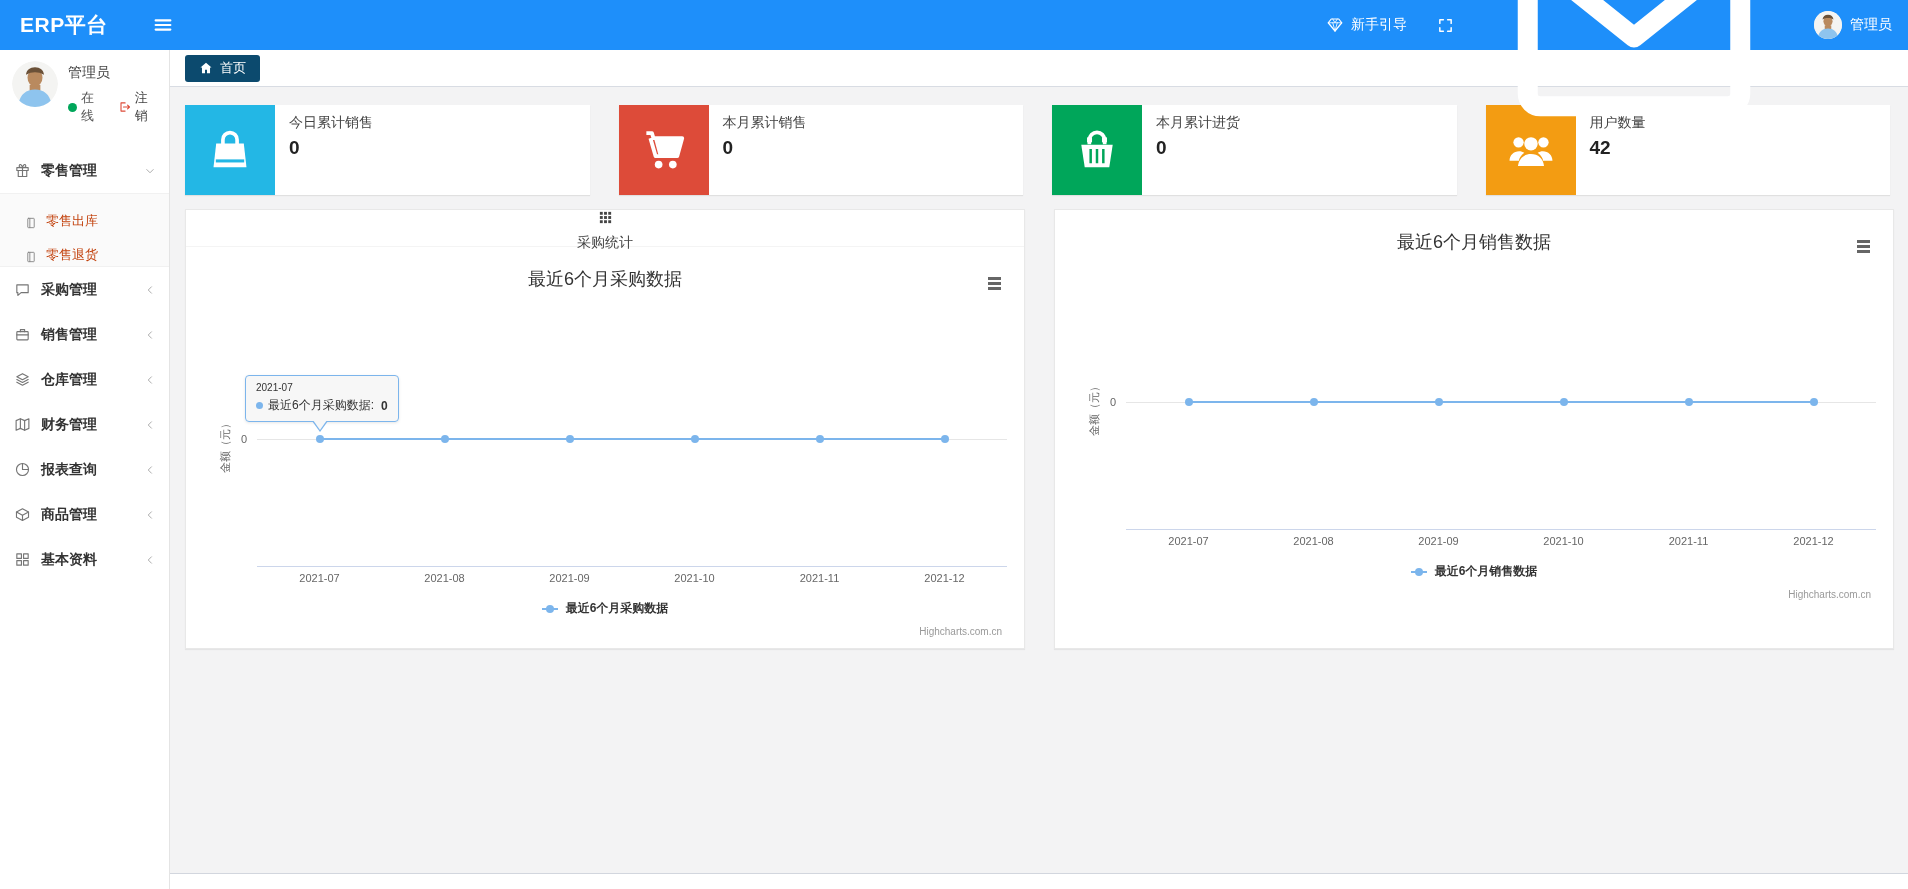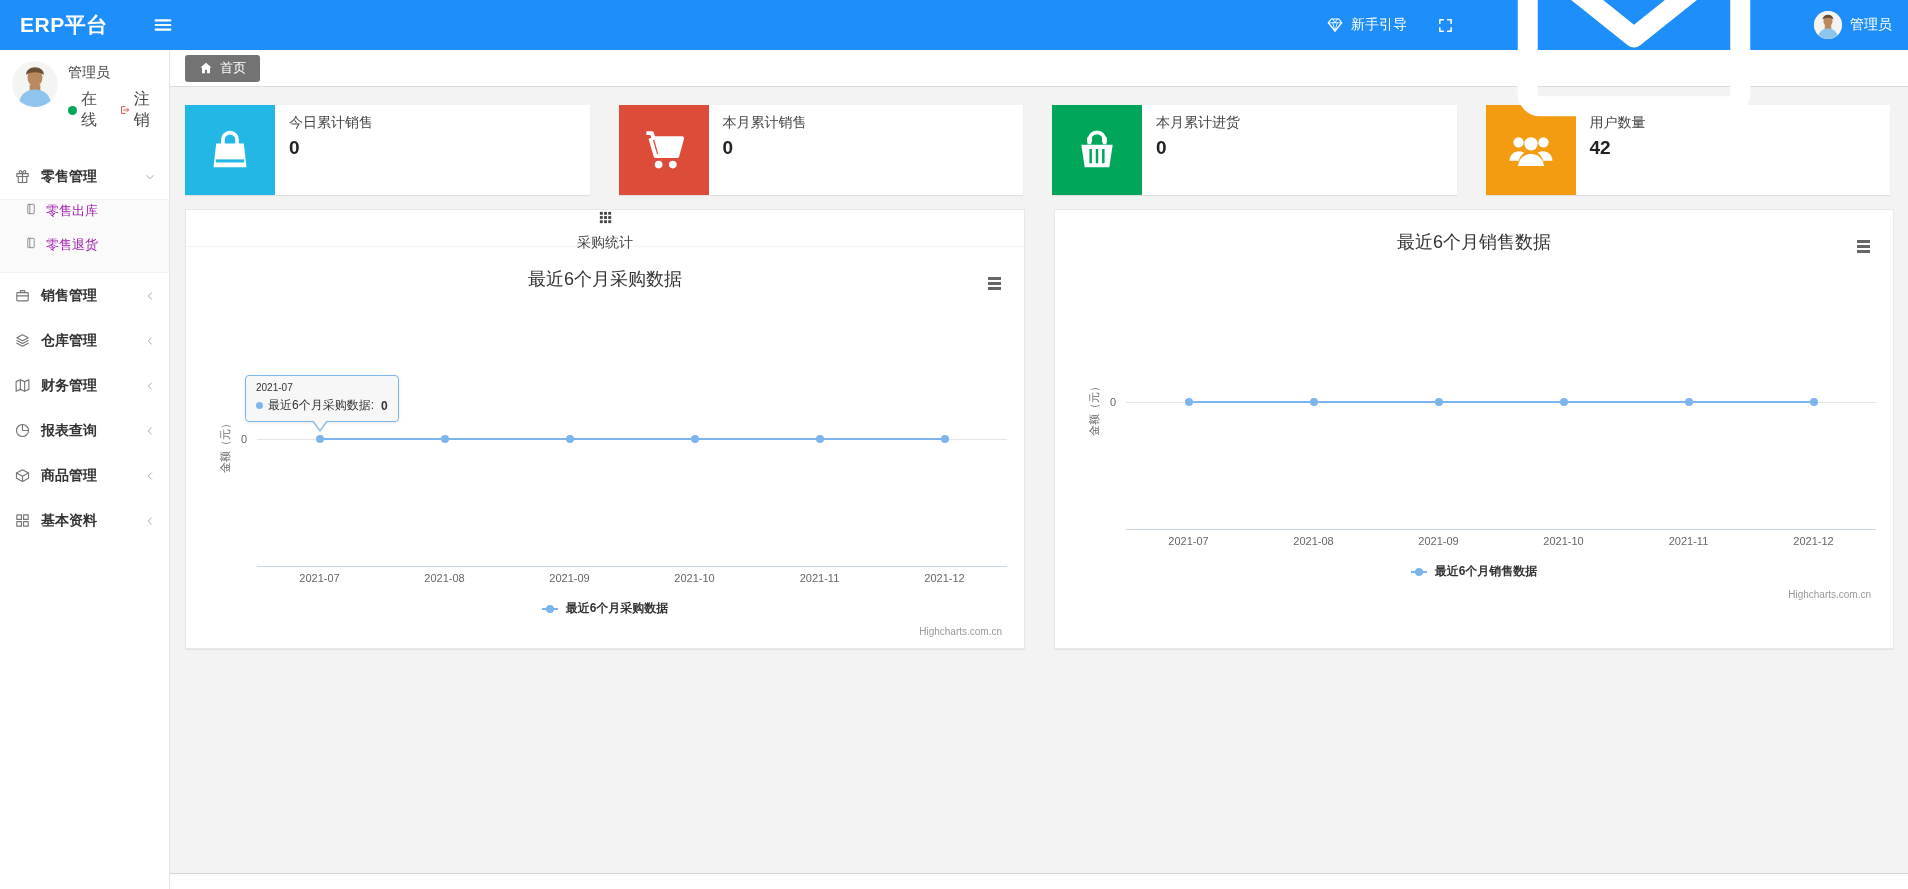--- a/index.html
+++ b/index.html
@@ -21,39 +21,39 @@
   .msg { position:relative; cursor:pointer; }
   .nav-user { display:flex; align-items:center; gap:8px; cursor:pointer; }
   .nav-avatar { width:28px; height:28px; border-radius:50%; overflow:hidden; background:#eee; }
 
   
   .sidebar { position:absolute; top:50px; left:0; bottom:0; width:170px;
     background:#fff; border-right:1px solid #e4e4e4; z-index:20; }
   .user-panel { display:flex; gap:10px; padding:11px 10px 9px 12px; }
   .user-avatar { width:46px; height:46px; border-radius:50%; overflow:hidden; flex:none; }
   .user-name { font-size:14px; color:#444; margin:3px 0 7px; }
-  .user-status { font-size:16px; color:#555; display:flex; align-items:center; gap:4px; }
+  .user-status { font-size:13px; color:#555; display:flex; align-items:center; gap:4px; }
   .dot { width:9px; height:9px; border-radius:50%; background:#00a65a; flex:none; }
   .logout { display:flex; align-items:center; gap:4px; margin-left:8px; cursor:pointer; color:#444; }
   .logout .licon { width:14px; height:14px; color:#dd4b39; }
   .menu { margin-top:14px; }
   .side-item { height:45px; display:flex; align-items:center; gap:10px;
     padding:0 12px 0 14px; font-size:14px; font-weight:600; color:#333; cursor:pointer; }
   .side-item .icon { width:17px; height:17px; color:#757575; flex:none; }
   .side-item .chev { margin-left:auto; width:14px; height:14px; color:#999; }
   .submenu { background:#fafafa; border-top:1px solid #f1f1f1; border-bottom:1px solid #f1f1f1; padding:2px 0; }
-  .sub-item { height:34px; display:flex; align-items:flex-start; gap:8px;
-    padding-left:24px; font-size:13px; color:#a21caf; cursor:pointer; }
+  .sub-item { height:34px; display:flex; align-items:flex-end; gap:8px;
+    padding-left:24px; font-size:13px; color:#c2410c; cursor:pointer; }
   .sub-item .icon { width:14px; height:14px; color:#888; flex:none; }
 
   
   .main { position:absolute; top:50px; left:170px; right:0; bottom:0; background:#f3f3f4; }
   .tabstrip { height:37px; background:#fff; border-bottom:1px solid #d8dce3;
     display:flex; align-items:center; padding-left:15px; }
-  .tab { height:27px; background:#737373; color:#fff; border-radius:3px;
+  .tab { height:27px; background:#0c4a6e; color:#fff; border-radius:3px;
     display:flex; align-items:center; gap:7px; padding:0 14px; font-size:13px; cursor:pointer; }
   .tab .ticon { width:14px; height:14px; color:#fff; }
   .content { position:absolute; top:37px; left:0; right:0; bottom:16px; overflow:hidden; }
   .footer { position:absolute; left:0; right:0; bottom:0; height:16px;
     background:#fff; border-top:1px solid #d2d6de; }
 
   
   .cards { display:flex; gap:29px; padding:18px 18px 0 15px; }
   .card { flex:1; height:90px; background:#fff; display:flex; overflow:hidden;
     box-shadow:0 1px 1px rgba(0,0,0,.08); cursor:pointer; }
@@ -210,20 +210,35 @@
     <span class="icon">
               <svg viewBox="0 0 24 24" fill="none" stroke="currentColor" stroke-width="1.6" stroke-linecap="round" stroke-linejoin="round" width="100%" height="100%">
                 <rect x="6.5" y="4" width="11" height="16" rx="1"></rect>
                 <path d="M10 4v16"></path>
               </svg>
             </span>
     <span class="lbl">零售退货</span>
   </div>
         </div>
       </div>
+      <div class="side-wrap">
+    <div class="side-item">
+      <span class="icon">
+            <svg viewBox="0 0 24 24" fill="none" stroke="currentColor" stroke-width="1.6" stroke-linecap="round" stroke-linejoin="round" width="100%" height="100%">
+              <path d="M4 5.5h16v11H10l-4.5 3.8v-3.8H4z"></path>
+            </svg>
+          </span>
+      <span class="lbl">采购管理</span>
+      <span class="chev">
+            <svg viewBox="0 0 24 24" fill="none" stroke="currentColor" stroke-width="1.6" stroke-linecap="round" stroke-linejoin="round" width="100%" height="100%">
+              <path d="M14.5 6.5L9 12l5.5 5.5" stroke-width="1.4"></path>
+            </svg>
+          </span>
+    </div>
+  </div>
       <div class="side-wrap">
     <div class="side-item">
       <span class="icon">
             <svg viewBox="0 0 24 24" fill="none" stroke="currentColor" stroke-width="1.6" stroke-linecap="round" stroke-linejoin="round" width="100%" height="100%">
               <rect x="4" y="8" width="16" height="11.5" rx="1"></rect>
               <path d="M9 8V5.2h6V8M4 12.5h16"></path>
             </svg>
           </span>
       <span class="lbl">销售管理</span>
       <span class="chev">

